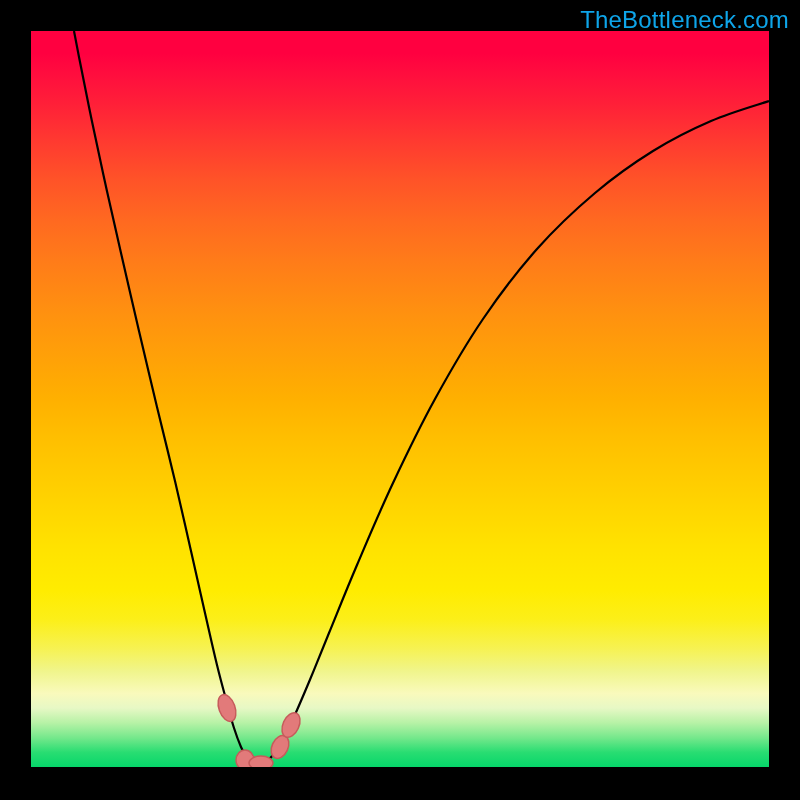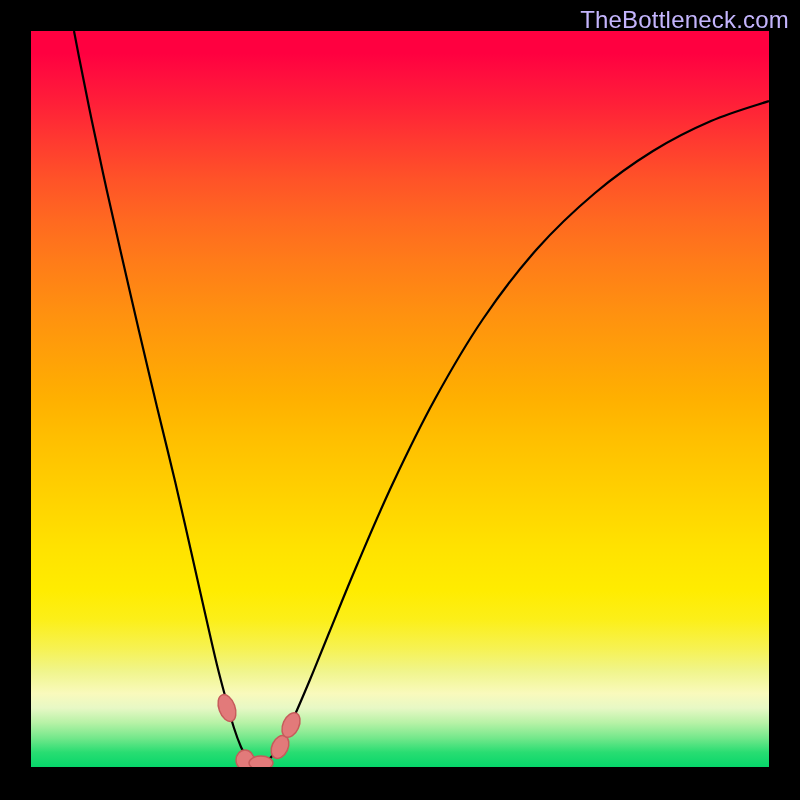--- a/index.html
+++ b/index.html
@@ -49,21 +49,21 @@
       #b7f2a6 94%,
       #76e88c 96%,
       #29dd72 98%,
       #06d66a 100%
     );
   }
   .watermark {
     position: absolute;
     top: 6px;
     right: 11px;
-    color: #c4b5fd;
+    color: #0ea5e9;
     font-size: 24px;
     font-weight: 500;
     letter-spacing: 0.2px;
     user-select: none;
   }
   svg.curve {
     position: absolute;
     inset: 0;
     width: 100%;
     height: 100%;

